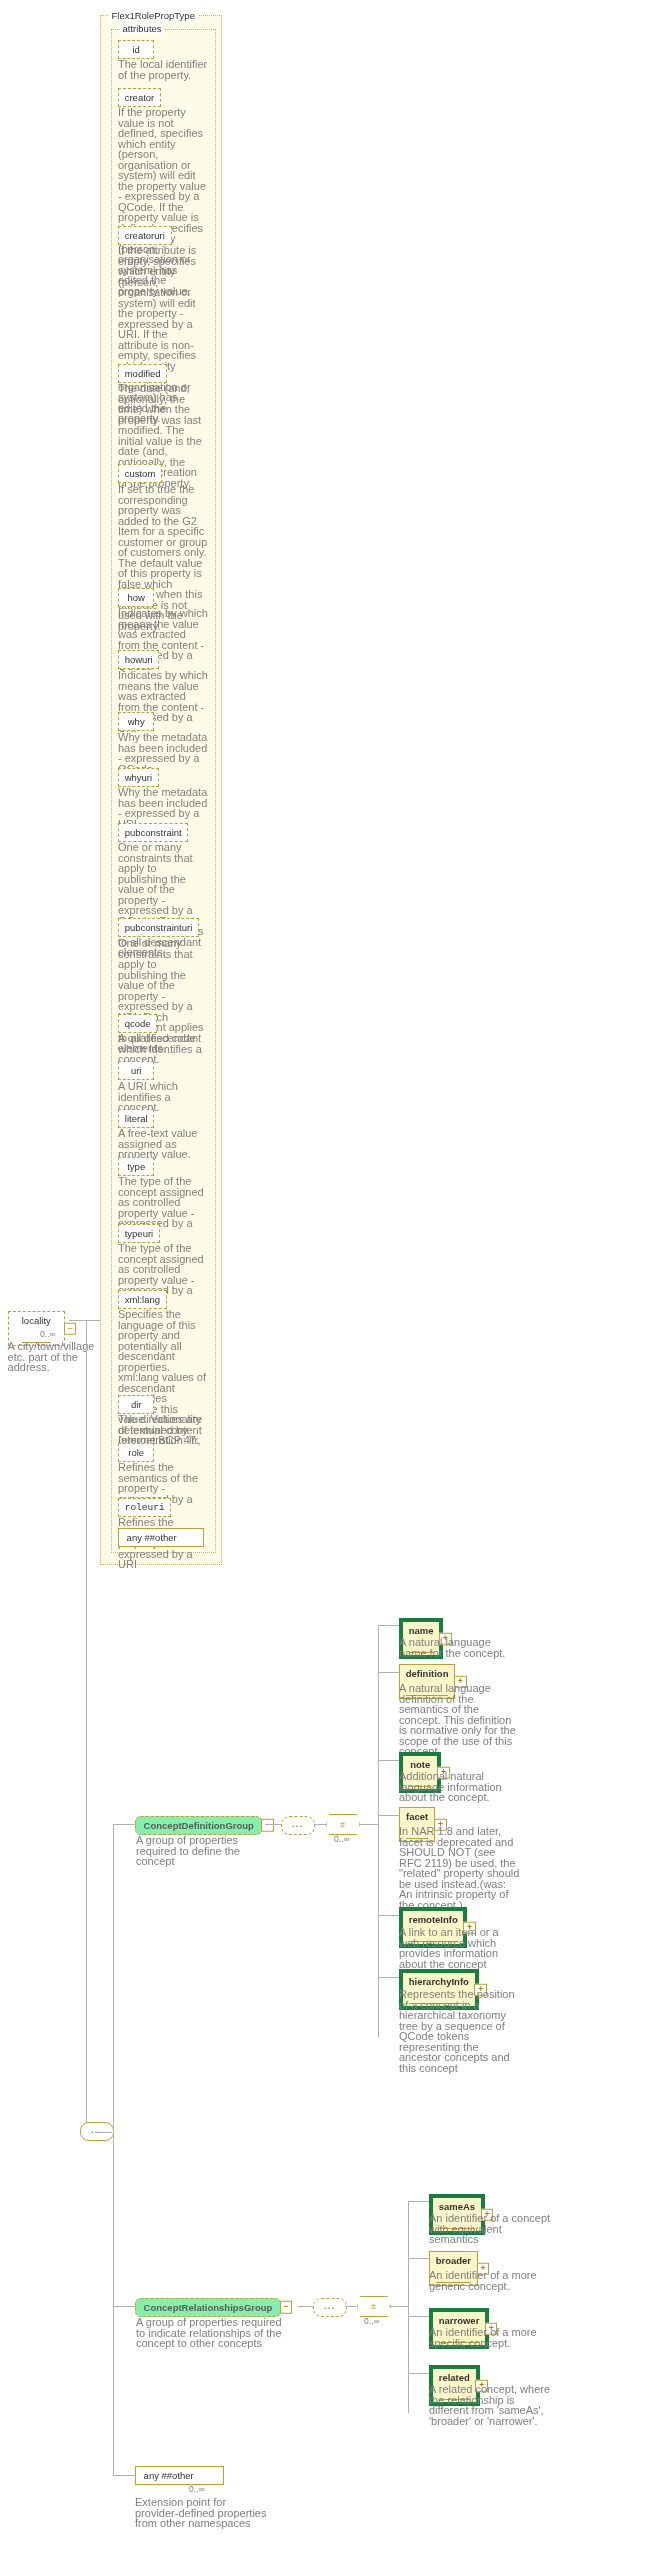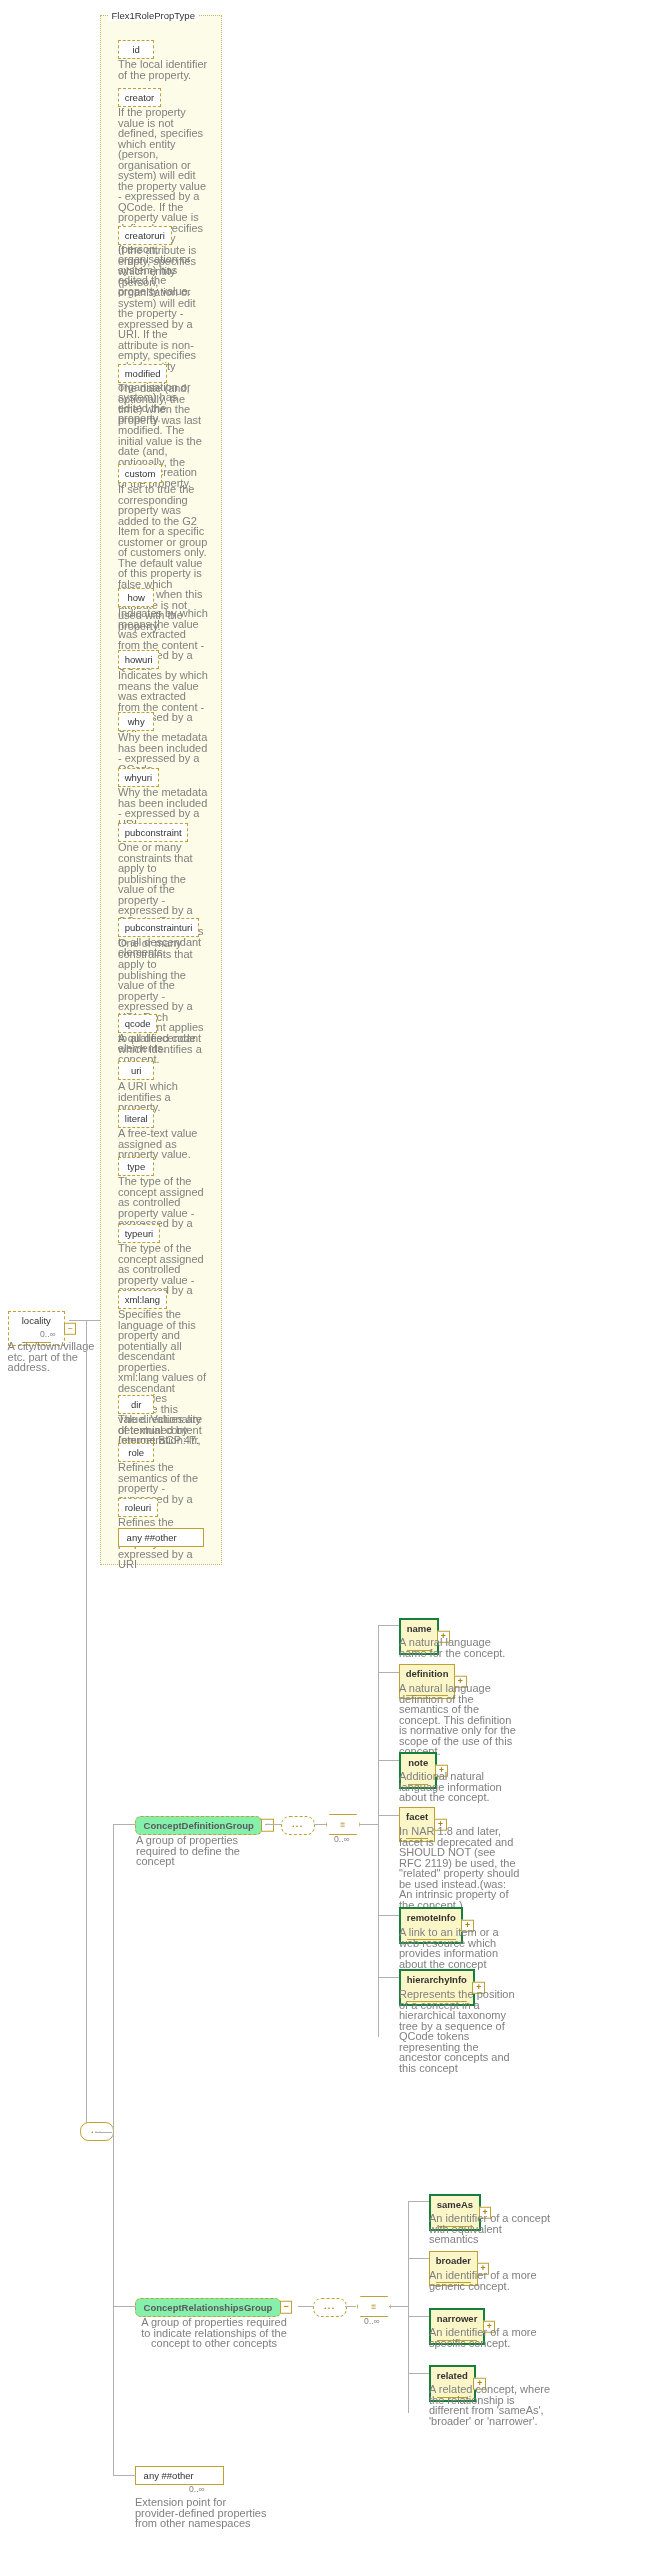--- a/index.html
+++ b/index.html
@@ -27,21 +27,21 @@
     top: -6.7px;
     left: 7.6px;
     background: #fff;
     padding: 0 2.9px;
     font-size: 9.5px;
     color: #333;
   }
   
   .node {
     position: absolute;
-    border: 2px solid #15803d;
+    border: 4px solid #15803d;
     background: #fbf6c8;
     padding: 1.9px 5.7px;
     font-size: 9.5px;
     font-weight: bold;
     color: #333;
     min-width: 23px;
     text-align: center;
     line-height: 13.4px;
   }
   .node.dashed {
@@ -138,20 +138,23 @@
     <span class="element-ref">locality</span>
     <div class="handle">−</div>
   </div>
   <div class="card" style="left:40px; top:1330px;">0..∞</div>
   <div class="desc" style="left:7.6px; top:1341px; width:101px;">A city/town/village etc. part of the address.</div>
 
   <div class="group-box" style="left:100px; top:15.3px; width:120px; height:1548px;">
     <div class="group-title">Flex1RolePropType</div>
   </div>
 
+  <div class="group-box" style="left:111px; top:29px; width:103px; height:1522px; background:#fdfce8;">
+    <div class="group-title">attributes</div>
+  </div>
 
   <div class="hline" style="left:69px; top:1320px; width:31.5px;"></div>
 
   <div id="attr-container">
       <div class="node dashed" style="left: 118px; top: 40px; min-width: 23px;">id</div>
       <div class="desc" style="left: 118px; top: 59px; width: 90px;">The local identifier of the property.</div>
       <div class="node dashed" style="left: 118px; top: 88px; min-width: 23px;">creator</div>
       <div class="desc" style="left: 118px; top: 107px; width: 90px;">If the property value is not defined, specifies which entity (person, organisation or system) will edit the property value - expressed by a QCode. If the property value is defined, specifies which entity (person, organisation or system) has edited the property value.</div>
       <div class="node dashed" style="left: 118px; top: 226px; min-width: 23px;">creatoruri</div>
       <div class="desc" style="left: 118px; top: 245px; width: 90px;">If the attribute is empty, specifies which entity (person, organisation or system) will edit the property - expressed by a URI. If the attribute is non-empty, specifies which entity (person, organisation or system) has edited the property.</div>
@@ -167,34 +170,34 @@
       <div class="desc" style="left: 118px; top: 732px; width: 90px;">Why the metadata has been included - expressed by a QCode</div>
       <div class="node dashed" style="left: 118px; top: 768px; min-width: 23px;">whyuri</div>
       <div class="desc" style="left: 118px; top: 787px; width: 90px;">Why the metadata has been included - expressed by a URI</div>
       <div class="node dashed" style="left: 118px; top: 823px; min-width: 23px;">pubconstraint</div>
       <div class="desc" style="left: 118px; top: 842px; width: 90px;">One or many constraints that apply to publishing the value of the property - expressed by a QCode. Each constraint applies to all descendant elements.</div>
       <div class="node dashed" style="left: 118px; top: 918px; min-width: 23px;">pubconstrainturi</div>
       <div class="desc" style="left: 118px; top: 938px; width: 90px;">One or many constraints that apply to publishing the value of the property - expressed by a URI. Each constraint applies to all descendant elements.</div>
       <div class="node dashed" style="left: 118px; top: 1014px; min-width: 23px;">qcode</div>
       <div class="desc" style="left: 118px; top: 1033px; width: 90px;">A qualified code which identifies a concept.</div>
       <div class="node dashed" style="left: 118px; top: 1061px; min-width: 23px;">uri</div>
-      <div class="desc" style="left: 118px; top: 1081px; width: 90px;">A URI which identifies a property.</div>
+      <div class="desc" style="left: 118px; top: 1081px; width: 90px;">A URI which identifies a concept.</div>
       <div class="node dashed" style="left: 118px; top: 1109px; min-width: 23px;">literal</div>
       <div class="desc" style="left: 118px; top: 1128px; width: 90px;">A free-text value assigned as property value.</div>
       <div class="node dashed" style="left: 118px; top: 1157px; min-width: 23px;">type</div>
       <div class="desc" style="left: 118px; top: 1176px; width: 90px;">The type of the concept assigned as controlled property value - expressed by a QCode</div>
       <div class="node dashed" style="left: 118px; top: 1224px; min-width: 23px;">typeuri</div>
       <div class="desc" style="left: 118px; top: 1243px; width: 90px;">The type of the concept assigned as controlled property value - expressed by a URI</div>
       <div class="node dashed" style="left: 118px; top: 1290px; min-width: 23px;">xml:lang</div>
       <div class="desc" style="left: 118px; top: 1309px; width: 90px;">Specifies the language of this property and potentially all descendant properties. xml:lang values of descendant properties override this value. Values are determined by Internet BCP 47.</div>
       <div class="node dashed" style="left: 118px; top: 1395px; min-width: 23px;">dir</div>
       <div class="desc" style="left: 118px; top: 1414px; width: 90px;">The directionality of textual content (enumeration: ltr, rtl)</div>
       <div class="node dashed" style="left: 118px; top: 1443px; min-width: 23px;">role</div>
       <div class="desc" style="left: 118px; top: 1462px; width: 90px;">Refines the semantics of the property - expressed by a QCode</div>
-      <div class="node dashed" style="left: 118px; top: 1498px; min-width: 23px;">roleuri</div>
+      <div class="node dashed" style="left: 118px; top: 1498px; min-width: 23px; font-family: Liberation Mono, monospace;">roleuri</div>
       <div class="desc" style="left: 118px; top: 1517px; width: 90px;">Refines the semantics of the property - expressed by a URI</div>
     </div>
 
   <div class="any-box" style="left:118px; top:1528px; width:69px;">
     <span>any ##other</span>
   </div>
 
   <div class="hline" style="left:69px; top:1320px; width:17px;"></div>
   <div class="vline" style="left:86px; top:1320px; height:811px;"></div>
 
@@ -243,21 +246,21 @@
       <div class="desc" style="left: 399px; top: 1927px; width: 122px;">A link to an item or a web resource which provides information about the concept</div>
       <div class="hline" style="left: 378px; top: 1977px; width: 21px;"></div>
       <div class="node with-handle" style="left: 399px; top: 1969px;"><span class="element-ref">hierarchyInfo</span><div class="handle">+</div></div>
       <div class="desc" style="left: 399px; top: 1989px; width: 122px;">Represents the position of a concept in a hierarchical taxonomy tree by a sequence of QCode tokens representing the ancestor concepts and this concept</div>
     </div>
 
   <div class="groupnode" style="left:135px; top:2298px;">
     <span>ConceptRelationshipsGroup</span>
     <div class="handle">−</div>
   </div>
-  <div class="desc" style="left:136px; top:2317px; width:156px;text-align:center;">A group of properties required to indicate relationships of the concept to other concepts</div>
+  <div class="desc" style="left:136px; top:2317px; width:156px;">A group of properties required to indicate relationships of the concept to other concepts</div>
 
   <div class="hline" style="left:113px; top:2306px; width:23px;"></div>
   <div class="vline" style="left:113px; top:2132px; height:343px;"></div>
 
   <div class="seq dashed" style="left:313px; top:2298px;">
       <span class="dots">•••</span>
     </div>
   <div class="hline" style="left:298px; top:2306px; width:15.3px;"></div>
   <div class="choice" style="left:357px; top:2296px;">☰</div>
   <div class="card" style="left:364px; top:2317px;">0..∞</div>

